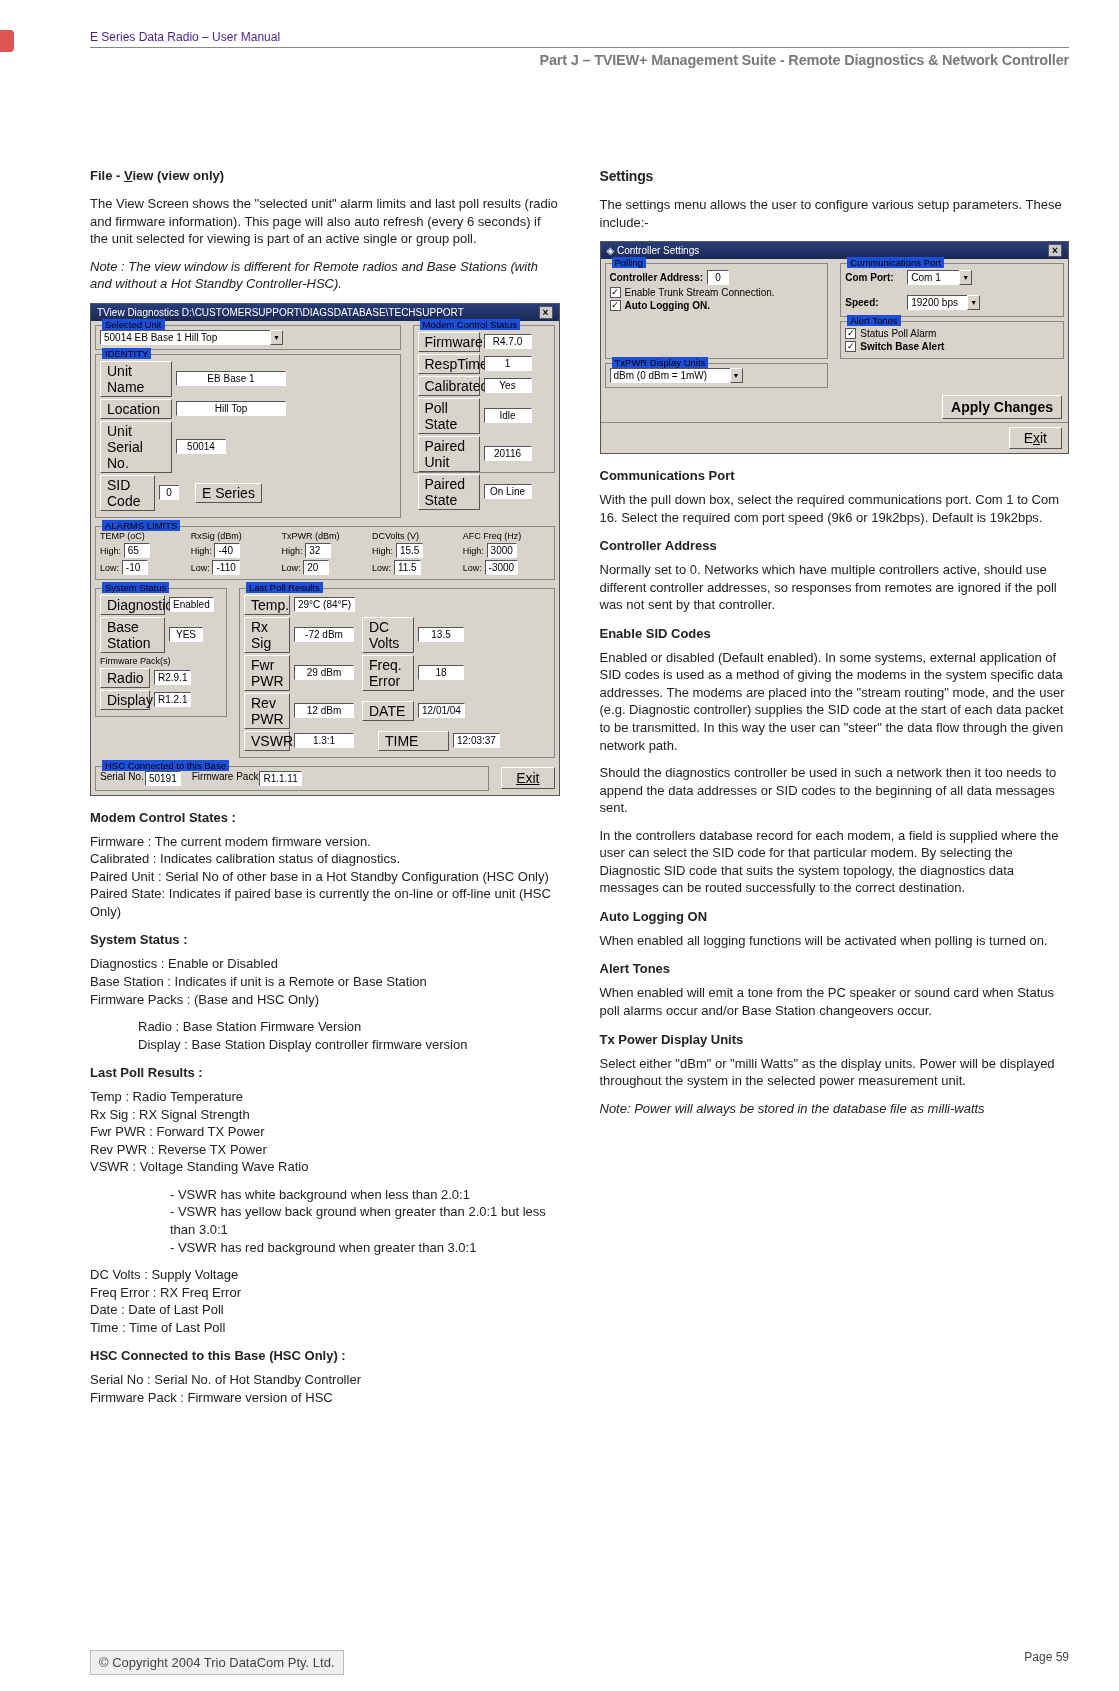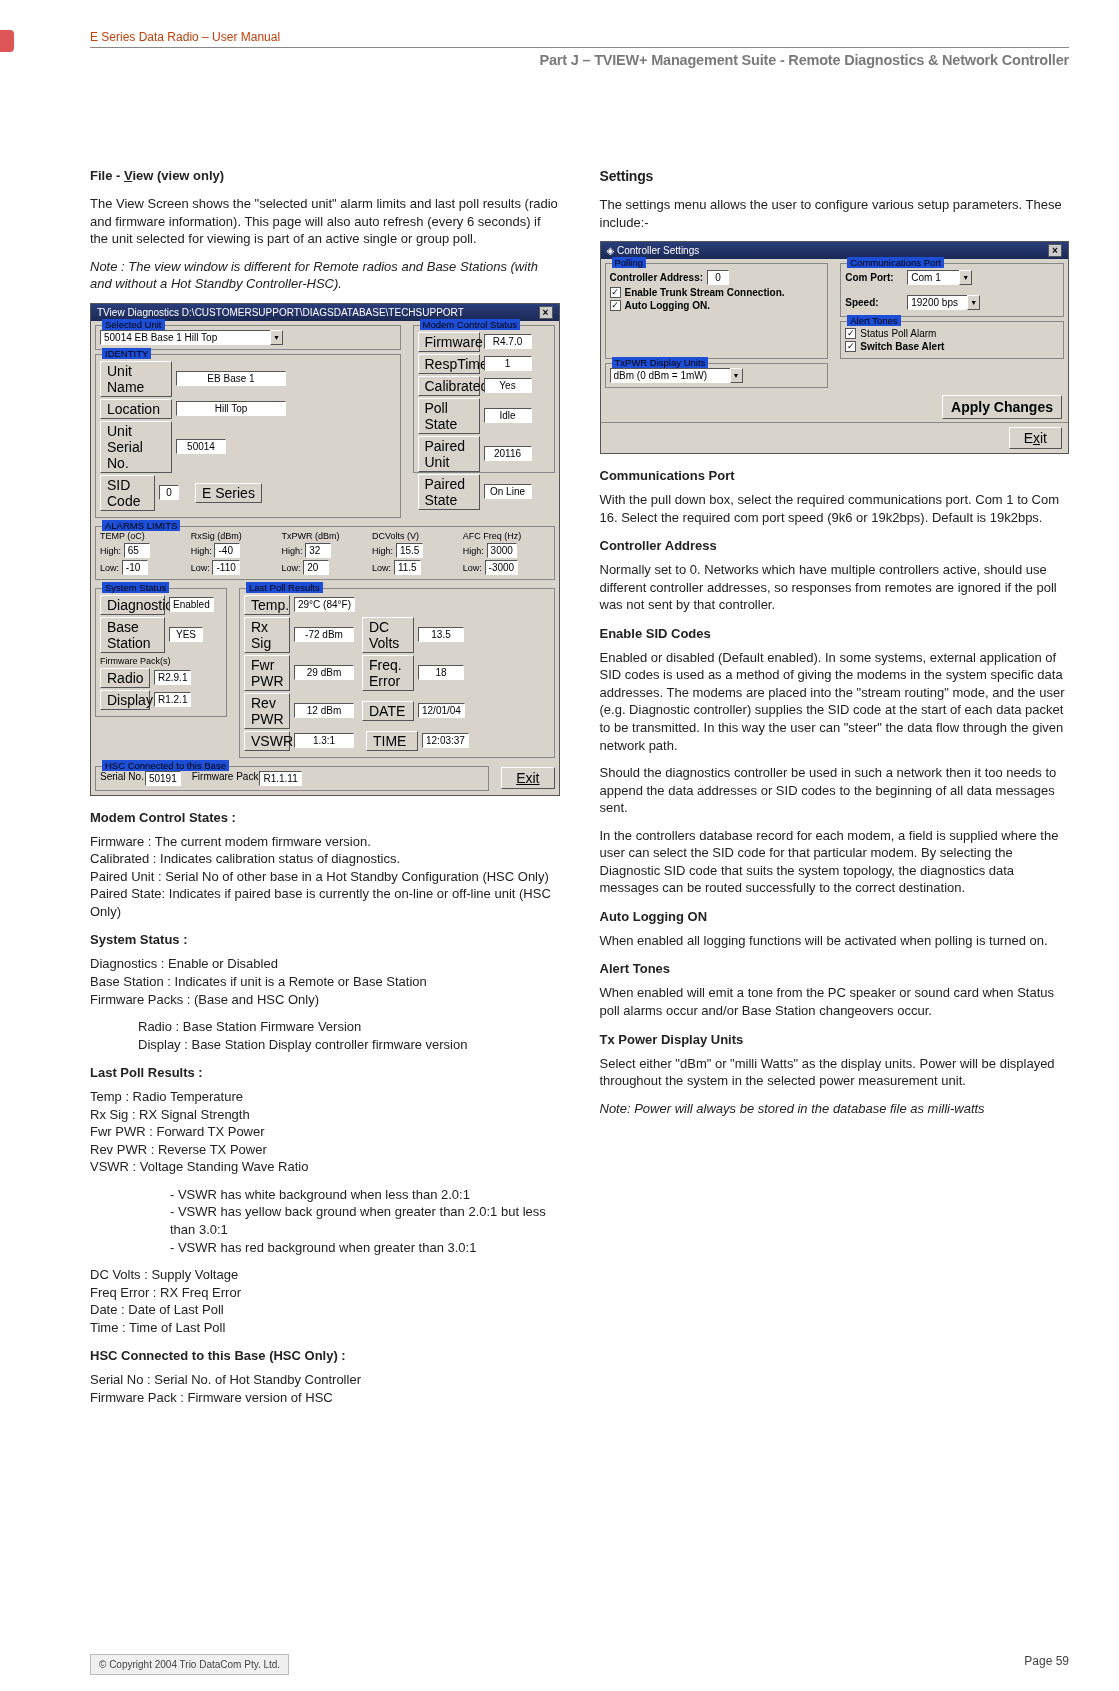--- a/index.html
+++ b/index.html
@@ -20,21 +20,21 @@
     position: absolute;
     left: 0;
     top: 30px;
     width: 14px;
     height: 22px;
     background: #d55;
     border-radius: 0 4px 4px 0;
   }
   .header-top {
     font-size: 12px;
-    color: #c2410c;
+    color: #4c1d95;
     border-bottom: 1.5px solid #888;
     padding-bottom: 3px;
     margin-bottom: 4px;
   }
   .header-sub {
     font-size: 14.5px;
     font-weight: bold;
     color: #7a7a7a;
     text-align: right;
     margin-bottom: 100px;
@@ -70,21 +70,21 @@
     left: 90px;
     right: 50px;
     display: flex;
     justify-content: space-between;
     font-size: 12px;
     color: #444;
   }
   .footer-left {
     padding: 4px 8px;
     border: 1px solid #bbb;
-    font-size: 10px;
+    font-size: 13px;
     background: #f0f0f0;
   }
 
   
   .win {
     border: 1px solid #555;
     background: #d8d4cc;
     font-family: "MS Sans Serif", Tahoma, sans-serif;
     font-size: 10px;
     color: #000;
@@ -297,21 +297,21 @@
                   </div>
                   <div class="field-row">
                     <span class="btn95" style="width:46px">Rev PWR</span>
                     <span class="txt95" style="min-width:60px;text-align:center">12 dBm</span>
                     <span class="btn95" style="width:52px;margin-left:4px">DATE</span>
                     <span class="txt95" style="min-width:46px;text-align:center">12/01/04</span>
                   </div>
                   <div class="field-row">
                     <span class="btn95" style="width:46px">VSWR</span>
                     <span class="txt95" style="min-width:60px;text-align:center">1.3:1</span>
-                    <span class="btn95" style="width:52px;margin-left:8px">TIME</span>
+                    <span class="btn95" style="width:71px;margin-left:20px">TIME</span>
                     <span class="txt95" style="min-width:46px;text-align:center">12:03:37</span>
                   </div>
                 </div>
             </div>
           </div>
         </div>
 
         <div class="flex-top" style="align-items:center">
           <div class="group" style="flex:1;display:flex;gap:1px;">
             <span class="group-label">HSC Connected to this Base</span>
@@ -382,21 +382,21 @@
         <div class="flex-top">
           <div style="flex:1">
             <div class="group" style="height:96px">
               <span class="group-label">Polling</span>
               <div class="field-row">
                 <span style="font-weight:bold">Controller Address:</span>
                 <span class="txt95" style="min-width:22px;text-align:center">0</span>
               </div>
               <div class="field-row">
                 <span class="chk">✓</span>
-                <span style="font-weight:bold">Enable Trunk Stream Connection.</span>
+                <span style="font-weight:normal">Enable Trunk Stream Connection.</span>
               </div>
               <div class="field-row">
                 <span class="chk">✓</span>
                 <span style="font-weight:bold">Auto Logging ON.</span>
               </div>
             </div>
             <div class="group">
               <span class="group-label">TxPWR Display Units</span>
               <div class="dd95">
                 <span class="txt95" style="min-width:120px">dBm (0 dBm = 1mW)</span>

